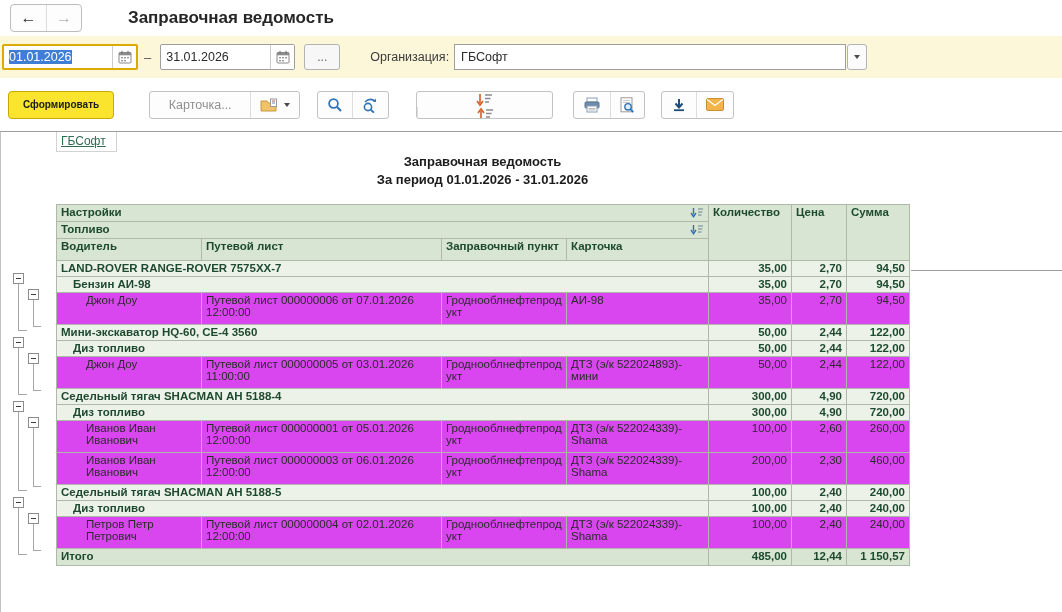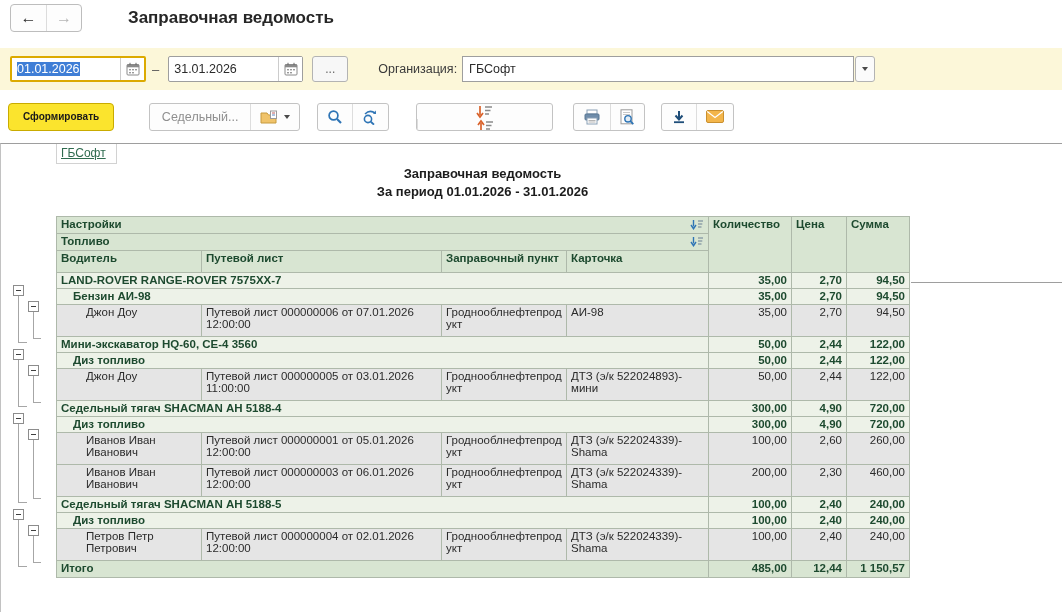--- a/index.html
+++ b/index.html
@@ -10,21 +10,21 @@
   .header-bar { height:36px; display:flex; align-items:center; background:#fff; }
   .nav-group { margin-left:10px; display:flex; border:1px solid #bdbdbd; border-radius:4px;
     overflow:hidden; background:#fdfdfd; }
   .nav-btn { width:35px; height:26px; display:flex; align-items:center; justify-content:center;
     font-size:16px; font-weight:bold; cursor:pointer; }
   .nav-btn.back { color:#2f2f2f; }
   .nav-btn.fwd  { color:#b5b5b5; border-left:1px solid #dcdcdc; }
   .page-title { margin-left:46px; font-size:17px; font-weight:600; color:#262626; }
 
   
-  .filter-bar { height:42px; background:#fcf7d9; display:flex; align-items:center; padding-left:10px;margin-top:12px; }
+  .filter-bar { height:42px; background:#fcf7d9; display:flex; align-items:center; padding-left:2px; }
   .date-field { display:flex; align-items:center; background:#fff; height:26px; border-radius:2px; }
   .date-field.focused { border:2px solid #dcaa00; width:136px; }
   .date-field.normal  { border:1px solid #9e9e9e; width:135px; margin-left:3px; }
   .date-text { flex:1; padding:0 5px; font-size:12.5px; white-space:nowrap; overflow:hidden; }
   .date-text .selected { background:#3f7ed6; color:#fff; }
   .cal-btn { width:24px; align-self:stretch; border-left:1px solid #cccccc; display:flex;
     align-items:center; justify-content:center; cursor:pointer; background:#fff; }
   .range-dash { margin:0 6px; color:#555; font-size:13px; }
   .ellipsis-btn { margin-left:9px; width:36px; height:26px; border:1px solid #b3b3b3; border-radius:3px;
     background:#f7f7f7; color:#666; font-size:12px; display:flex; align-items:center; justify-content:center; cursor:pointer; }
@@ -61,21 +61,21 @@
 
   .report-table { position:absolute; top:72px; left:55px; width:853px;
     border-collapse:collapse; table-layout:fixed; font-size:11.5px; }
   .report-table td { border:1px solid #aeb9aa; padding:1px 4px; vertical-align:top; overflow:hidden; }
   .hdr td { background:#d8e5d2; font-weight:700; color:#1d4a2f; }
   .hr1 td, .hr2 td { height:17px; }
   .hr3 td { height:22px; }
   .hdr-flex { display:flex; justify-content:space-between; align-items:center; }
   .row-group td { background:#edf2e8; font-weight:700; color:#1d4a2f; height:16px; }
   .row-fuel  td { background:#edf2e8; font-weight:700; color:#1d4a2f; height:16px; }
-  .row-detail td { background:#e5e5e5; color:#2b2b2b; height:32px; }
+  .row-detail td { background:#d946ef; color:#2b2b2b; height:32px; }
   .row-total td { background:#d8e5d2; font-weight:700; color:#1d4a2f; height:17px; }
   .num { text-align:right; }
   .lvl1 { padding-left:16px !important; }
   .lvl2 { padding-left:29px !important; }
   .brk { word-break:break-all; }
 
   
   .grp-box { position:absolute; width:11px; height:11px; border:1px solid #8c8c8c; background:#fff;
     z-index:2; cursor:pointer; }
   .grp-box::after { content:''; position:absolute; left:2px; right:2px; top:4px; border-top:1px solid #3f3f3f; }
@@ -140,21 +140,21 @@
   </div>
   <div class="org-caret-btn">
       <span class="caret"></span>
     </div>
 </div>
 
 <div class="toolbar">
   <div class="btn-generate">Сформировать</div>
 
   <div class="btn-group mg-settings">
-    <div class="tb-btn muted">Седельный...</div>
+    <div class="tb-btn muted">Карточка...</div>
     <div class="tb-btn">
       <span class="icon">
         <svg width="18" height="14" viewBox="0 0 18 14">
             <path d="M1 3 h6 l1.5 2 H16 v8 H1 z" fill="#f0c36a" stroke="#c69a3f"></path>
             <rect x="10.5" y="1" width="6" height="7.5" fill="#fff" stroke="#9a9a9a"></rect>
             <line x1="12" y1="3" x2="15" y2="3" stroke="#c05a5a"></line>
             <line x1="12" y1="5" x2="15" y2="5" stroke="#5a86c0"></line>
           </svg>
       </span>
       <span class="caret"></span>

